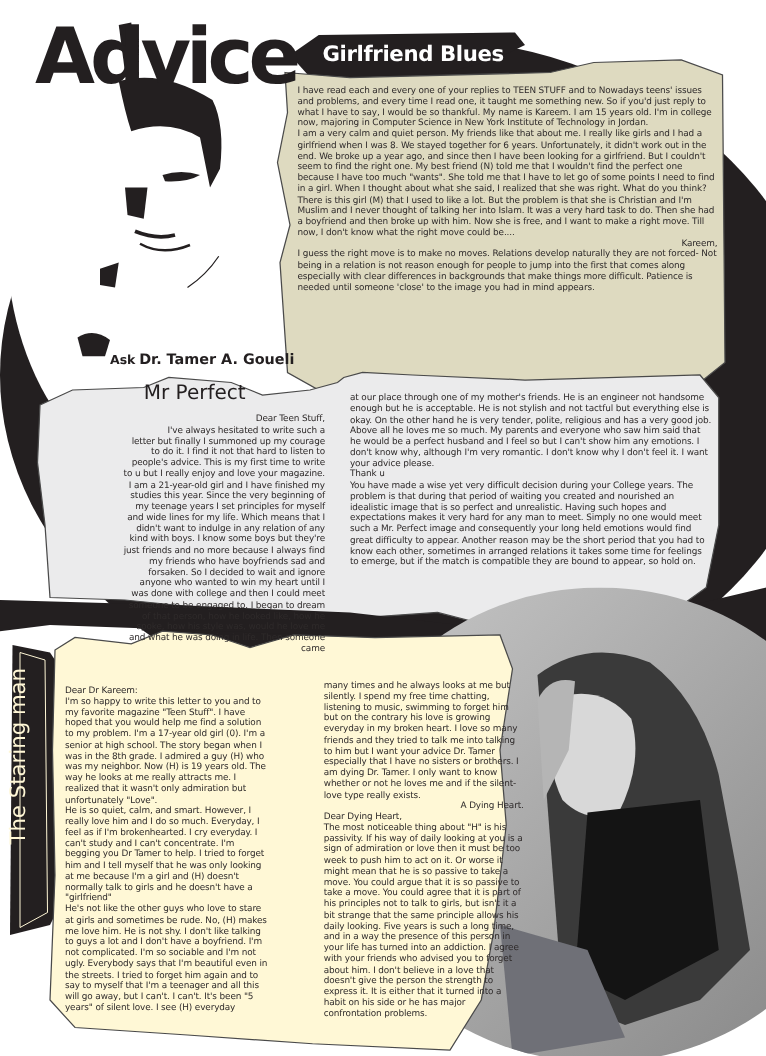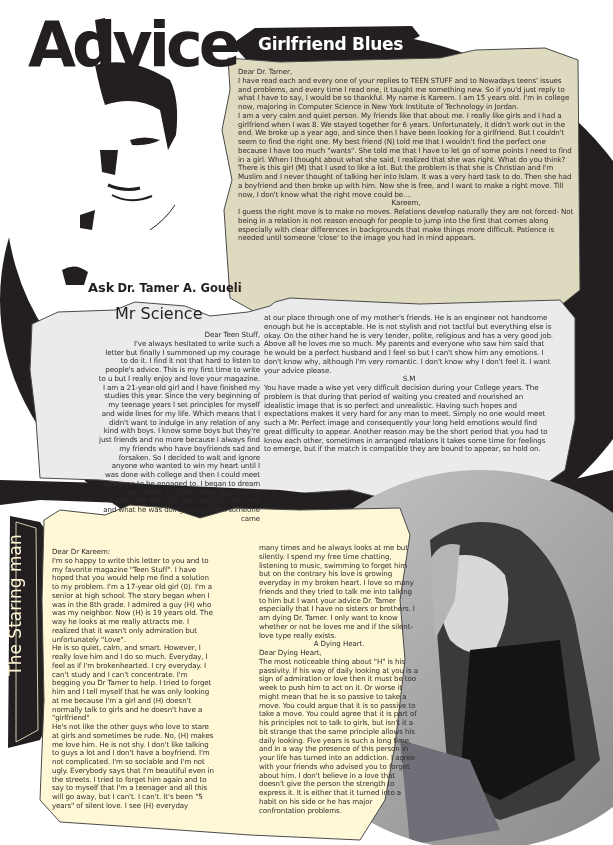--- a/index.html
+++ b/index.html
@@ -18,45 +18,45 @@
       position: absolute; font-family: "DejaVu Sans", sans-serif; font-weight: bold;
       color: #ffffff; white-space: nowrap;
     }
     .headline.gf { left: 258px; top: 34px; font-size: 17px; letter-spacing: -0.3px; }
 
     .byline {
       position: absolute; left: 88px; top: 280px;
       font-family: "DejaVu Sans", sans-serif; font-weight: bold; font-size: 11.5px; color: #231f20;
       white-space: nowrap;
     }
-    .byline .ask { font-size: 13px; margin-right: 3px; }
+    .byline .ask { font-size: 10px; margin-right: 3px; }
 
     .mr-title {
       position: absolute; left: 115px; top: 304px;
       font-family: "DejaVu Sans", sans-serif; font-size: 16px; color: #231f20;
     }
 
     .staring-title {
       position: absolute; left: 2px; top: 690px; width: 170px; height: 26px;
       transform: rotate(-90deg); transform-origin: 0 0;
       font-family: "DejaVu Sans", sans-serif; font-size: 17px; color: #fff7d6; white-space: nowrap;
       text-align: center; line-height: 26px;
     }
 
     .text-block {
       position: absolute; font-family: "DejaVu Sans", sans-serif;
       font-size: 7.1px; line-height: 8.75px; color: #2e2a2a; letter-spacing: -0.1px;
     }
     .text-block p { margin: 0; }
-    .text-block .sig { text-align: center; }
+    .text-block .sig { text-align: right; }
     .text-block .indent { text-indent: 26px; margin-left: 46px; }
 
     #gf-text { left: 238px; top: 68px; width: 336px; }
     #mr-left { left: 52px; top: 331px; width: 208px; text-align: right; }
-    #mr-right { left: 264px; top: 314px; width: 290px; }
+    #mr-right { left: 280px; top: 314px; width: 290px; }
     #st-left { left: 52px; top: 548px; width: 162px; }
     #st-right { left: 231px; top: 544px; width: 160px; margin-left: 28px; }
   </style>
 </head>
 <body>
 
 <svg class="bg-layer" viewBox="0 0 613 845" xmlns="http://www.w3.org/2000/svg">
   <defs>
     <linearGradient id="wallGrad" x1="0" y1="0" x2="1" y2="1">
       <stop offset="0" stop-color="#c9c9c9"></stop>
@@ -106,41 +106,40 @@
   <polygon points="16,522 36,528 38,730 16,742" fill="none" stroke="#fff7d6" stroke-width="0.8"></polygon>
 
   <polygon points="44,520 60,510 105,515 130,505 170,508 200,518 235,508 300,510 400,508 410,535 400,600 405,660 395,745 385,800 360,840 250,835 150,828 60,822 40,800 44,700 42,600" fill="#fff8d6" stroke="#4a4a4a" stroke-width="1"></polygon>
 </svg>
 
 <div class="title">Advice</div>
 
 <div class="headline gf">Girlfriend Blues</div>
 
 <div class="text-block" id="gf-text">
-  <p>Dear Dr. Tamer,</p>
   <p>I have read each and every one of your replies to TEEN STUFF and to Nowadays teens' issues and problems, and every time I read one, it taught me something new. So if you'd just reply to what I have to say, I would be so thankful. My name is Kareem. I am 15 years old. I'm in college now, majoring in Computer Science in New York Institute of Technology in Jordan.</p>
   <p>I am a very calm and quiet person. My friends like that about me. I really like girls and I had a girlfriend when I was 8. We stayed together for 6 years. Unfortunately, it didn't work out in the end. We broke up a year ago, and since then I have been looking for a girlfriend. But I couldn't seem to find the right one. My best friend (N) told me that I wouldn't find the perfect one because I have too much "wants". She told me that I have to let go of some points I need to find in a girl. When I thought about what she said, I realized that she was right. What do you think? There is this girl (M) that I used to like a lot. But the problem is that she is Christian and I'm Muslim and I never thought of talking her into Islam. It was a very hard task to do. Then she had a boyfriend and then broke up with him. Now she is free, and I want to make a right move. Till now, I don't know what the right move could be....</p>
   <p class="sig">Kareem,</p>
   <p>I guess the right move is to make no moves. Relations develop naturally they are not forced- Not being in a relation is not reason enough for people to jump into the first that comes along especially with clear differences in backgrounds that make things more difficult. Patience is needed until someone 'close' to the image you had in mind appears.</p>
 </div>
 
 <div class="byline">
   <span class="ask">Ask</span><span>Dr. Tamer A. Goueli</span>
 </div>
 
-<div class="mr-title">Mr Science</div>
+<div class="mr-title">Mr Perfect</div>
 
 <div class="text-block" id="mr-left">
   <p>Dear Teen Stuff,</p>
   <p class="indent">I've always hesitated to write such a letter but finally I summoned up my courage to do it. I find it not that hard to listen to people's advice. This is my first time to write to u but I really enjoy and love your magazine. I am a 21-year-old girl and I have finished my studies this year. Since the very beginning of my teenage years I set principles for myself and wide lines for my life. Which means that I didn't want to indulge in any relation of any kind with boys. I know some boys but they're just friends and no more because I always find my friends who have boyfriends sad and forsaken. So I decided to wait and ignore anyone who wanted to win my heart until I was done with college and then I could meet someone to be engaged to. I began to dream of that person, how he looked like, how he spoke, how his style was, would he love me and what he was doing in life. Then someone came</p>
 </div>
 
 <div class="text-block" id="mr-right">
   <p>at our place through one of my mother's friends. He is an engineer not handsome enough but he is acceptable. He is not stylish and not tactful but everything else is okay. On the other hand he is very tender, polite, religious and has a very good job. Above all he loves me so much. My parents and everyone who saw him said that he would be a perfect husband and I feel so but I can't show him any emotions. I don't know why, although I'm very romantic. I don't know why I don't feel it. I want your advice please.</p>
-  <p class="sig">S.M</p>
+  <p>Thank u</p>
   <p>You have made a wise yet very difficult decision during your College years. The problem is that during that period of waiting you created and nourished an idealistic image that is so perfect and unrealistic. Having such hopes and expectations makes it very hard for any man to meet. Simply no one would meet such a Mr. Perfect image and consequently your long held emotions would find great difficulty to appear. Another reason may be the short period that you had to know each other, sometimes in arranged relations it takes some time for feelings to emerge, but if the match is compatible they are bound to appear, so hold on.</p>
 </div>
 
 <div class="staring-title">The Staring man</div>
 
 <div class="text-block" id="st-left">
   <p>Dear Dr Kareem:</p>
   <p>I'm so happy to write this letter to you and to my favorite magazine "Teen Stuff". I have hoped that you would help me find a solution to my problem. I'm a 17-year old girl (0). I'm a senior at high school. The story began when I was in the 8th grade. I admired a guy (H) who was my neighbor. Now (H) is 19 years old. The way he looks at me really attracts me. I realized that it wasn't only admiration but unfortunately "Love".</p>
   <p>He is so quiet, calm, and smart. However, I really love him and I do so much. Everyday, I feel as if I'm brokenhearted. I cry everyday. I can't study and I can't concentrate. I'm begging you Dr Tamer to help. I tried to forget him and I tell myself that he was only looking at me because I'm a girl and (H) doesn't normally talk to girls and he doesn't have a "girlfriend"</p>
   <p>He's not like the other guys who love to stare at girls and sometimes be rude. No, (H) makes me love him. He is not shy. I don't like talking to guys a lot and I don't have a boyfriend. I'm not complicated. I'm so sociable and I'm not ugly. Everybody says that I'm beautiful even in the streets. I tried to forget him again and to say to myself that I'm a teenager and all this will go away, but I can't. I can't. It's been "5 years" of silent love. I see (H) everyday</p>

